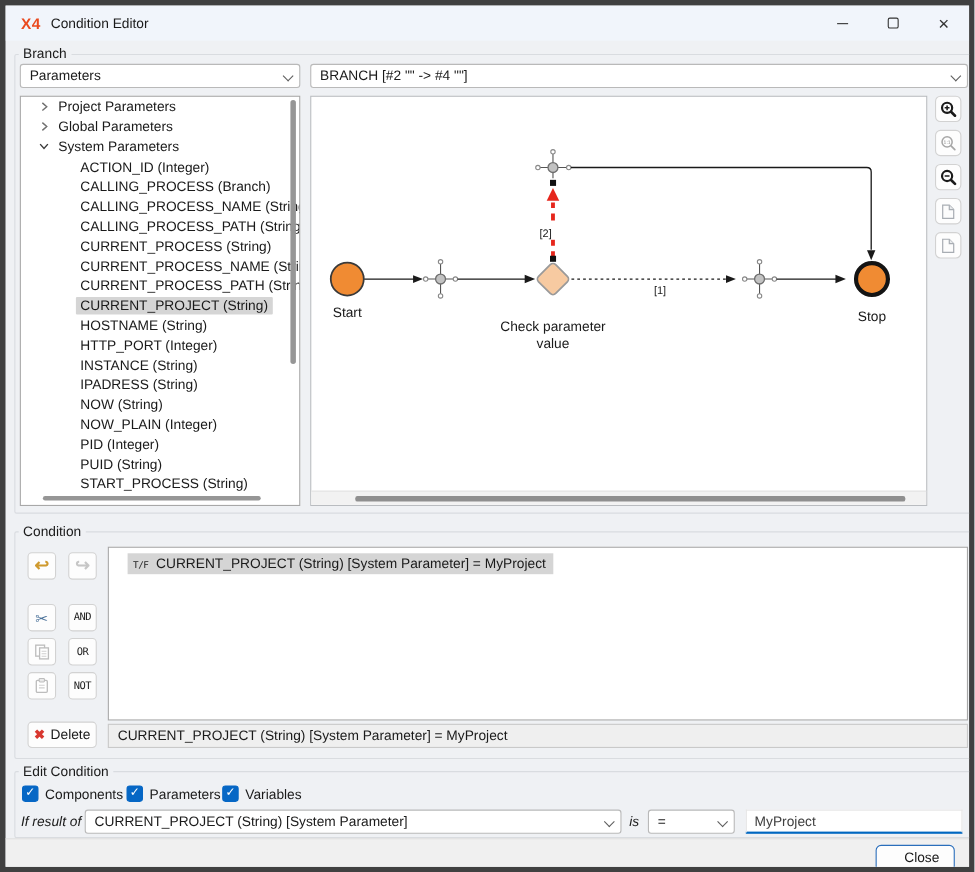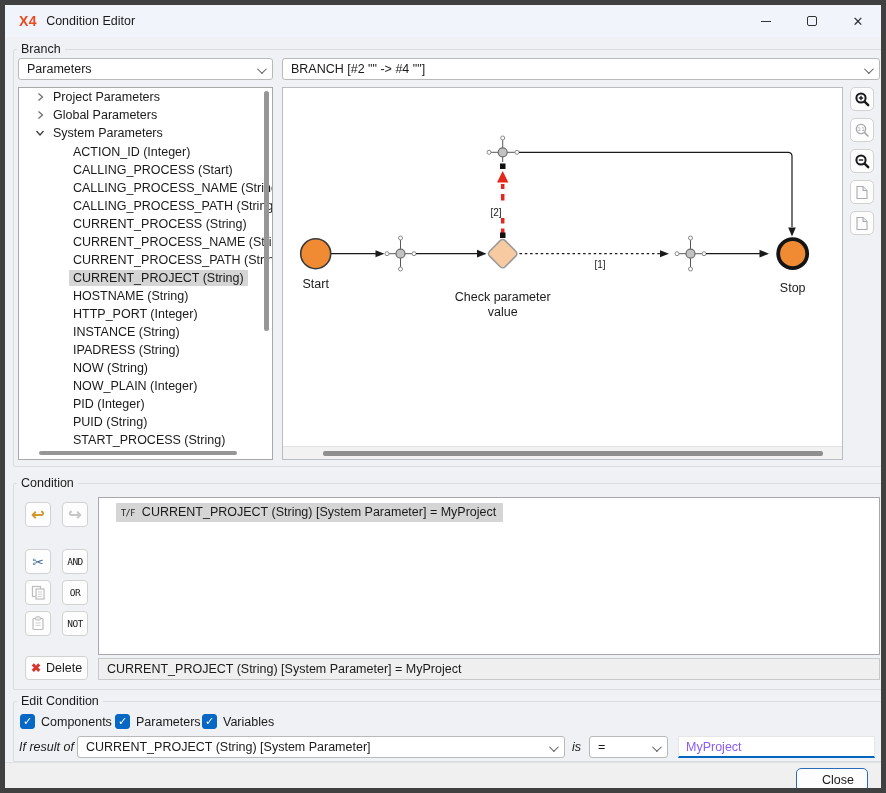--- a/index.html
+++ b/index.html
@@ -18,21 +18,21 @@
   .close-glyph { font-size:13px; color:#333; line-height:1; }
 
   
   .groupbox { position:absolute; border:1px solid #d9dcE0; border-radius:2px; }
   .grouplabel { position:absolute; font-size:12.5px; background:#eff1f4; padding:0 4px; z-index:3; }
 
   
   .combo { position:absolute; background:#fff; border:1px solid #b9b9b9; border-radius:3px; font-size:12.5px;
            display:flex; align-items:center; padding:0 24px 0 8px; height:22px; }
   .combo .chev { position:absolute; right:8px; top:8px; width:7px; height:7px; border-right:1.4px solid #5e5e5e; border-bottom:1.4px solid #5e5e5e; transform:rotate(45deg) translateY(-2px); }
-  .textinput { position:absolute; height:22px; background:#fff; border:1px solid #e6e6e6; border-bottom:2px solid #0067C0; font-size:12.5px; padding:0 7px; font-family:"Liberation Sans",sans-serif; color:#8b5cf6; outline:none; }
+  .textinput { position:absolute; height:22px; background:#fff; border:1px solid #e6e6e6; border-bottom:2px solid #0067C0; font-size:12.5px; padding:0 7px; font-family:"Liberation Sans",sans-serif; color:#404040; outline:none; }
 
   
   .treepanel { position:absolute; left:13px; top:82px; width:255px; height:373px; background:#fff; border:1px solid #a8a8a8; overflow:hidden; }
   .trow { height:18px; display:flex; align-items:center; font-size:12.5px; white-space:nowrap; }
   .trow.l0 { padding-left:16px; }
   .trow.l1 { padding-left:50px;align-items:flex-end; }
   .trow .cwrap { width:14px; display:flex; align-items:center; }
   .trow .lbl { padding:1px 4px; border-radius:1px; }
   .trow .lbl.selected { background:#d5d5d5; }
   .vscroll { position:absolute; right:3px; top:3px; width:5px; height:240px; background:#969696; border-radius:3px; }
@@ -127,21 +127,21 @@
           <svg width="10" height="10">
             <polyline points="1.5,3 5,7 8.5,3" fill="none" stroke="#3c3c3c" stroke-width="1.3"></polyline>
           </svg>
         </span>
       <span class="lbl">System Parameters</span>
     </div>
     <div class="trow l1">
         <span class="lbl">ACTION_ID (Integer)</span>
       </div>
     <div class="trow l1">
-        <span class="lbl">CALLING_PROCESS (Start)</span>
+        <span class="lbl">CALLING_PROCESS (Branch)</span>
       </div>
     <div class="trow l1">
         <span class="lbl">CALLING_PROCESS_NAME (String)</span>
       </div>
     <div class="trow l1">
         <span class="lbl">CALLING_PROCESS_PATH (String)</span>
       </div>
     <div class="trow l1">
         <span class="lbl">CURRENT_PROCESS (String)</span>
       </div>

